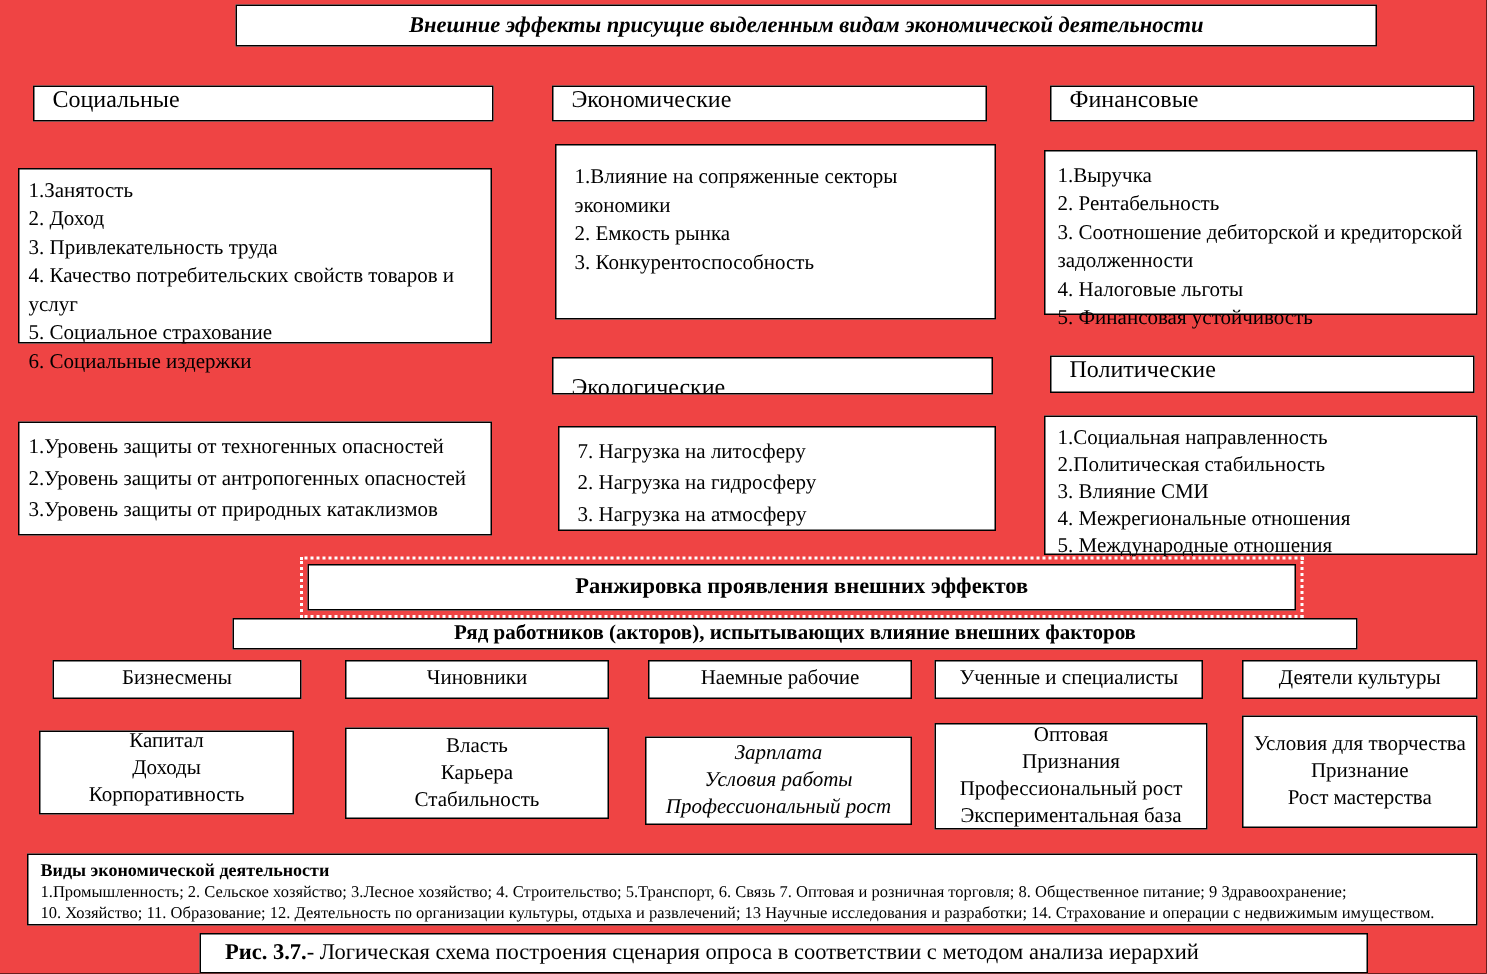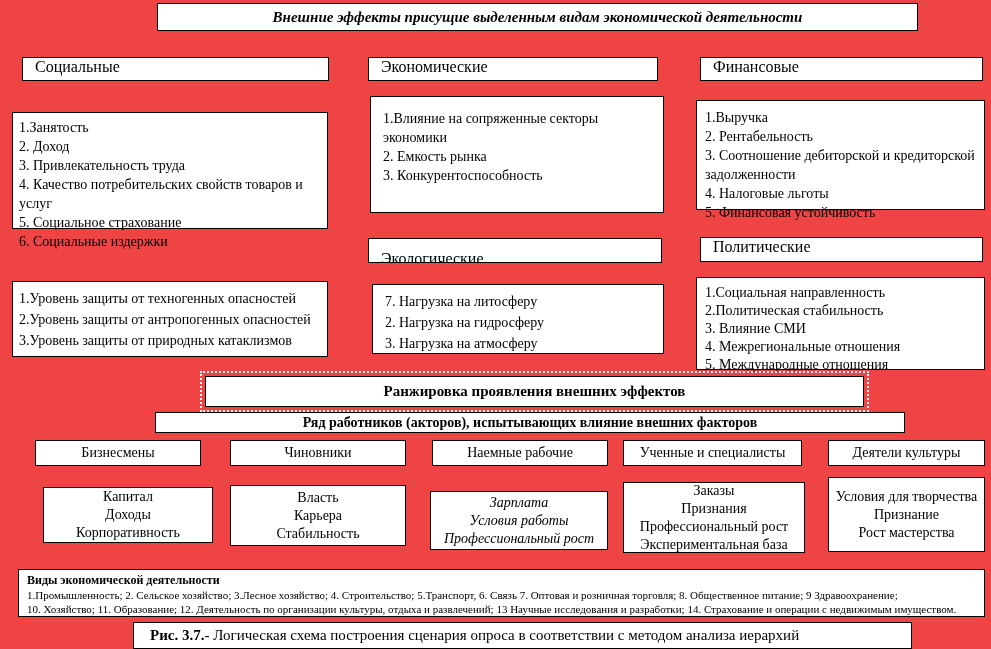--- a/index.html
+++ b/index.html
@@ -103,37 +103,37 @@
   <div class="box actor" style="left:432px;top:440px;width:176px;height:26px;">
     <span>Наемные рабочие</span>
   </div>
   <div class="box actor" style="left:623px;top:440px;width:179px;height:26px;">
     <span>Ученные и специалисты</span>
   </div>
   <div class="box actor" style="left:828px;top:440px;width:157px;height:26px;">
     <span>Деятели культуры</span>
   </div>
 
-  <div class="box detail" style="left:43px;top:487px;width:170px;height:56px;">
+  <div class="box detail" style="left:26px;top:487px;width:170px;height:56px;justify-content:flex-end;">
     <div>Капитал</div>
     <div>Доходы</div>
     <div>Корпоративность</div>
   </div>
   <div class="box detail" style="left:230px;top:485px;width:176px;height:61px;">
     <div>Власть</div>
     <div>Карьера</div>
     <div>Стабильность</div>
   </div>
   <div class="box detail" style="left:430px;top:491px;width:178px;height:59px;font-style:italic;">
     <div>Зарплата</div>
     <div>Условия работы</div>
     <div>Профессиональный рост</div>
   </div>
   <div class="box detail" style="left:623px;top:482px;width:182px;height:71px;">
-    <div>Заказы</div>
+    <div>Оптовая</div>
     <div>Признания</div>
     <div>Профессиональный рост</div>
     <div>Экспериментальная база</div>
   </div>
   <div class="box detail" style="left:828px;top:477px;width:157px;height:75px;">
     <div>Условия для творчества</div>
     <div>Признание</div>
     <div>Рост мастерства</div>
   </div>
 

